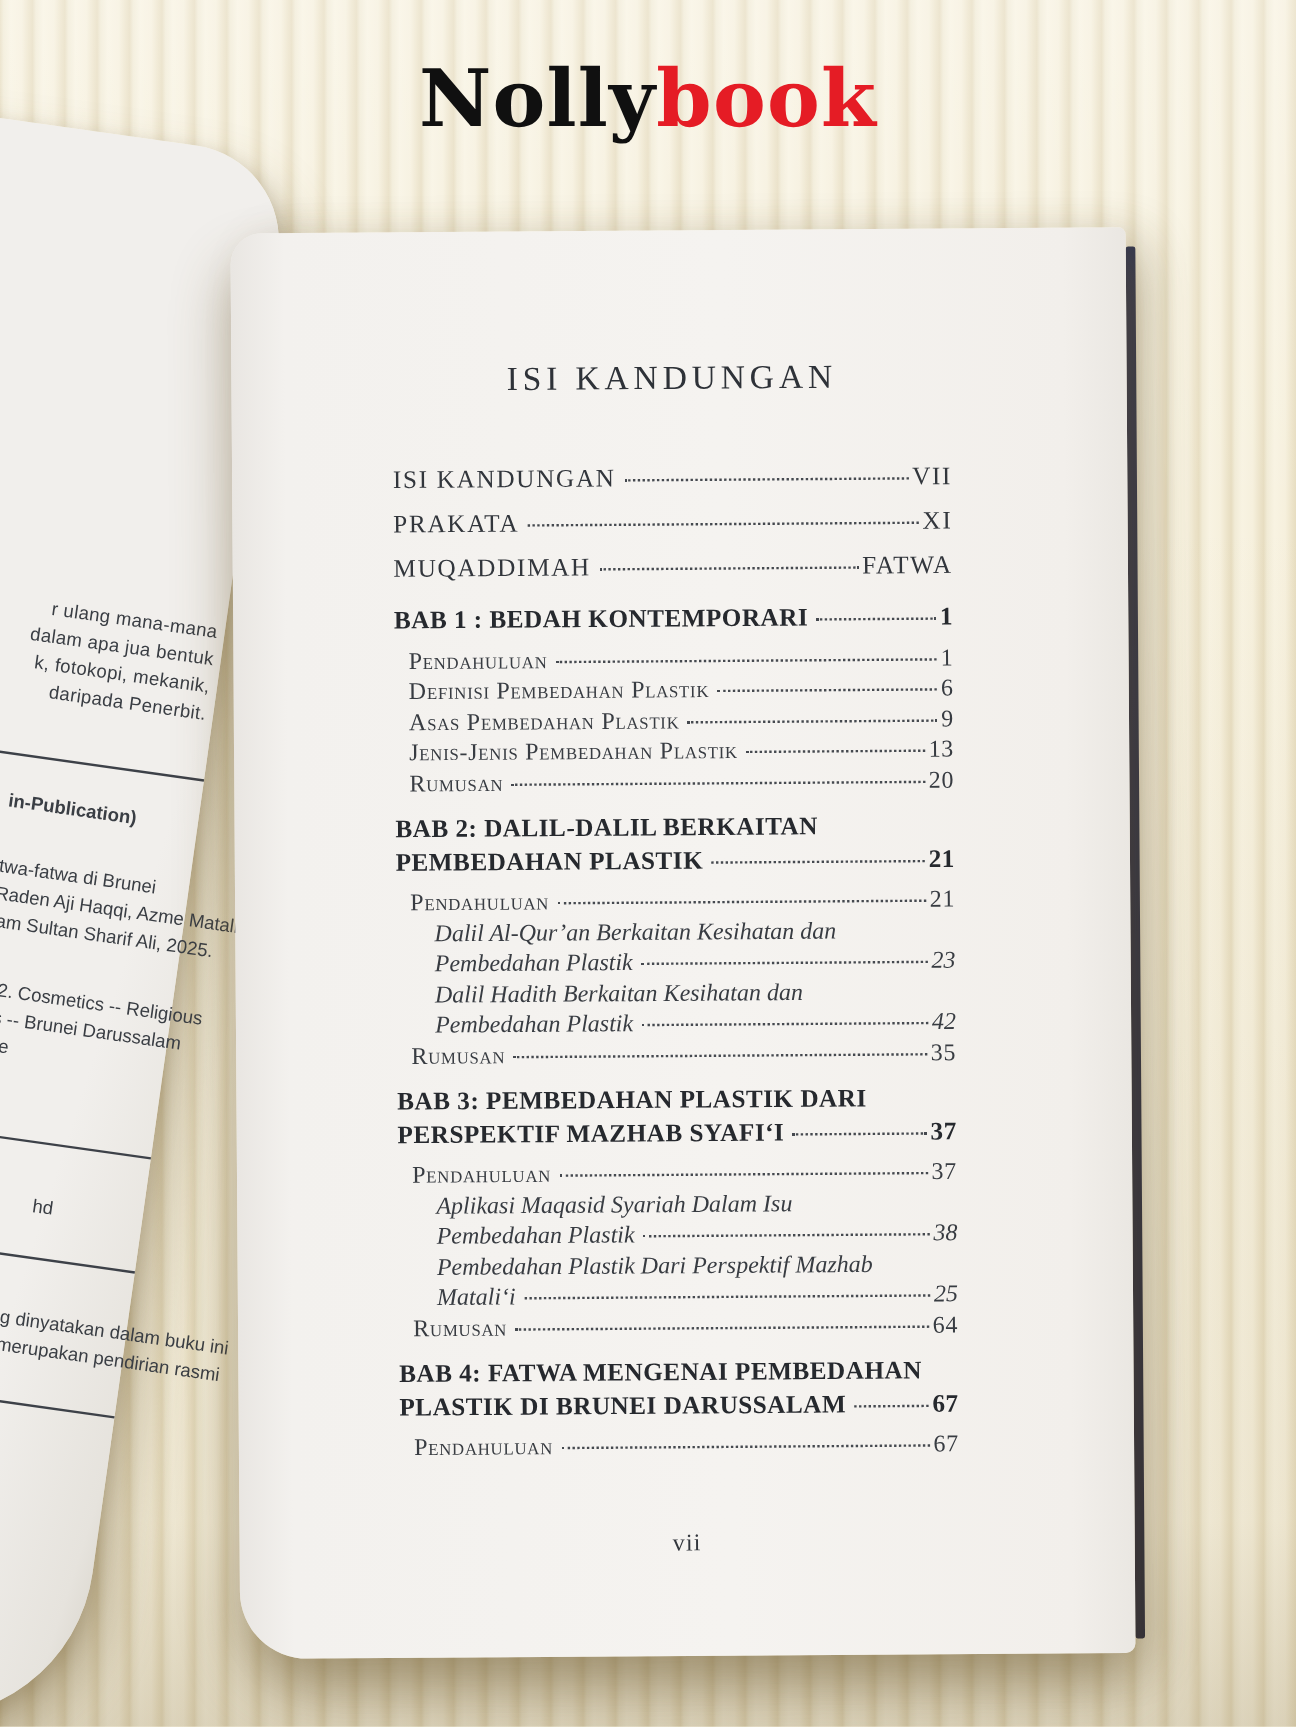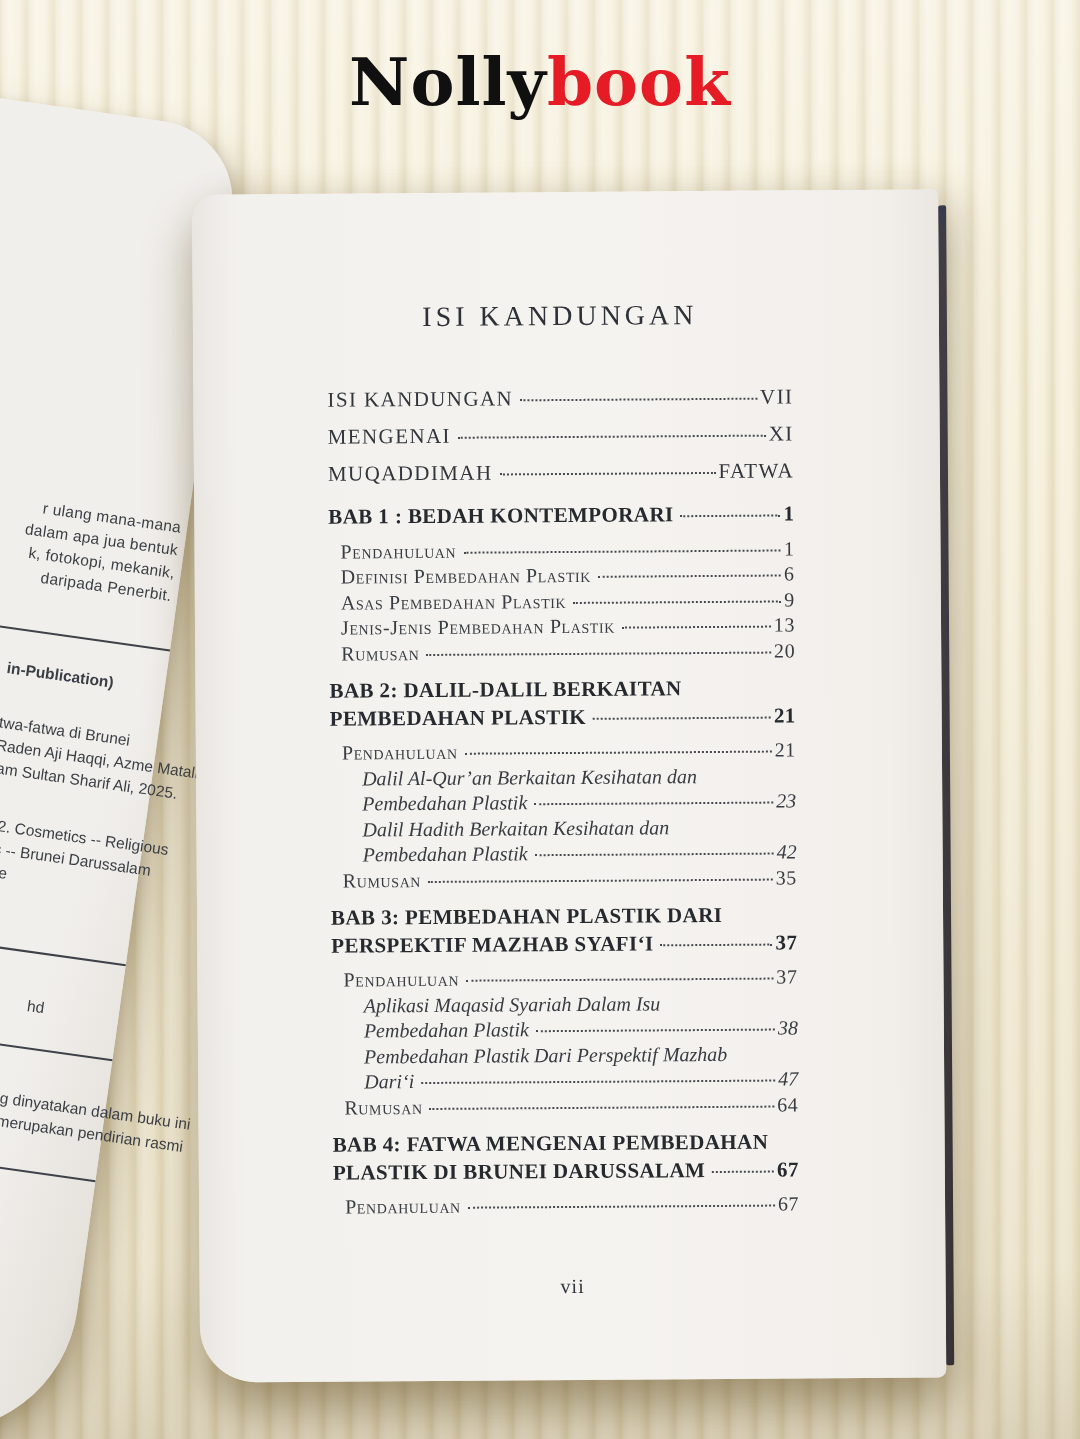--- a/index.html
+++ b/index.html
@@ -121,21 +121,21 @@
     <div class="paper">
       <h1 class="toc-title">ISI KANDUNGAN</h1>
 
       <div class="toc">
         <div class="row caps">
             <span class="t">ISI KANDUNGAN</span>
             <span class="dots"></span>
             <span class="p">VII</span>
           </div>
         <div class="row caps">
-            <span class="t">MENGENAI</span>
+            <span class="t">PRAKATA</span>
             <span class="dots"></span>
             <span class="p">XI</span>
           </div>
         <div class="row caps">
             <span class="t">MUQADDIMAH</span>
             <span class="dots"></span>
             <span class="p">FATWA</span>
           </div>
 
         <div class="row bab bab-gap">
@@ -225,23 +225,23 @@
           </div>
         <div class="row ital">
             <span class="t">Pembedahan Plastik</span>
             <span class="dots"></span>
             <span class="p">38</span>
           </div>
         <div class="row ital">
             <span class="t">Pembedahan Plastik Dari Perspektif Mazhab</span>
           </div>
         <div class="row ital">
-            <span class="t">Dari‘i</span>
-            <span class="dots"></span>
-            <span class="p">47</span>
+            <span class="t">Matali‘i</span>
+            <span class="dots"></span>
+            <span class="p">25</span>
           </div>
         <div class="row sub">
             <span class="t">Rumusan</span>
             <span class="dots"></span>
             <span class="p">64</span>
           </div>
 
         <div class="row bab bab-gap">
             <span class="t">BAB 4: FATWA MENGENAI PEMBEDAHAN</span>
           </div>

